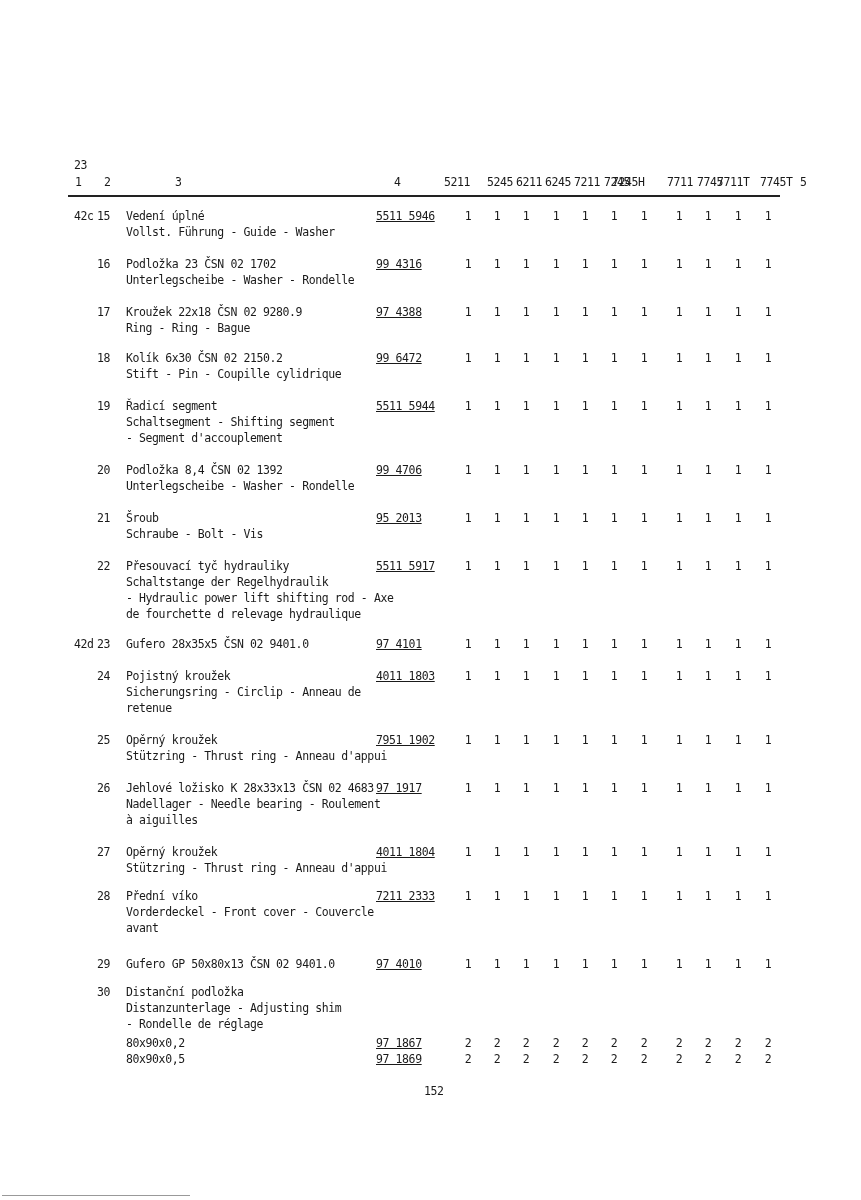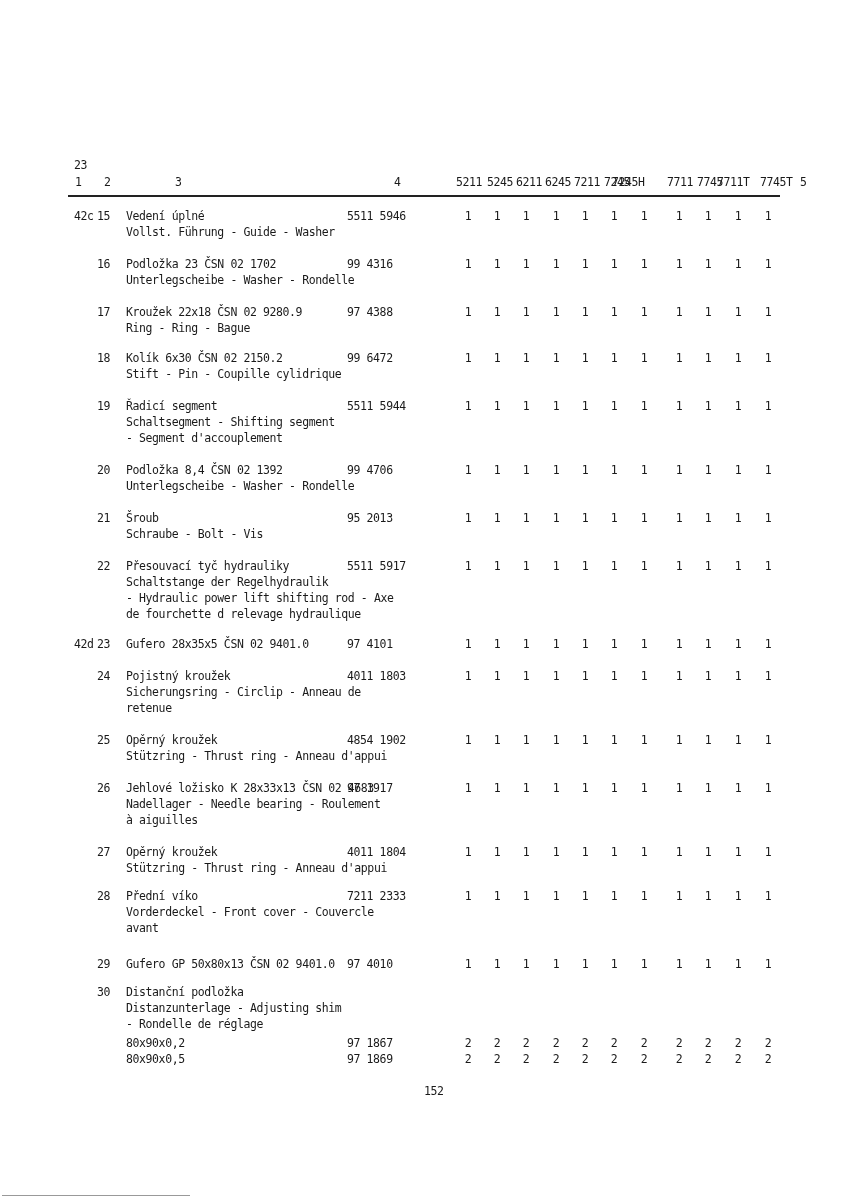--- a/index.html
+++ b/index.html
@@ -7,38 +7,38 @@
          font-family: "DejaVu Sans Mono", "Liberation Mono", monospace; color: #1a1a1a; }
   .page { position: absolute; left: 0; top: 0; width: 861px; height: 1200px; }
   .txt { position: absolute; font-size: 11.5px; line-height: 16px; white-space: pre; letter-spacing: -0.4px; }
   .sec { left: 74px; top: 157px; }
   .hdr { top: 174px; }
   .rule { position: absolute; left: 68px; width: 712px; top: 195px; height: 2px; background: #222; }
   .row { position: absolute; left: 0; width: 861px; }
   .c1 { position: absolute; left: 74px; }
   .c2 { position: absolute; width: 34px; text-align: right; left: 76px; }
   .c3 { position: absolute; left: 126px; }
-  .c4 { position: absolute; left: 347px; }
+  .c4 { position: absolute; left: 376px; text-decoration: underline; }
   .q { position: absolute; width: 20px; text-align: center; }
   .pgnum { left: 424px; top: 1083px; }
   .footline { position: absolute; left: 2px; top: 1195px; width: 188px; height: 1px; background: #999; }
 </style>
 </head>
 <body>
 
 <div class="page">
   <div class="txt sec">23</div>
 
   <div>
     <div class="txt hdr" style="left:75px">1</div>
     <div class="txt hdr" style="left:104px">2</div>
     <div class="txt hdr" style="left:175px">3</div>
     <div class="txt hdr" style="left:394px">4</div>
     <div id="model-headers">
-        <div class="txt hdr" style="left:456px">5211</div>
+        <div class="txt hdr" style="left:444px">5211</div>
         <div class="txt hdr" style="left:487px">5245</div>
         <div class="txt hdr" style="left:516px">6211</div>
         <div class="txt hdr" style="left:545px">6245</div>
         <div class="txt hdr" style="left:574px">7211</div>
         <div class="txt hdr" style="left:604px">7245</div>
         <div class="txt hdr" style="left:612px">7245H</div>
         <div class="txt hdr" style="left:667px">7711</div>
         <div class="txt hdr" style="left:697px">7745</div>
         <div class="txt hdr" style="left:717px">7711T</div>
         <div class="txt hdr" style="left:760px">7745T</div>
@@ -220,21 +220,21 @@
         <div class="txt q" style="left:634px">1</div>
         <div class="txt q" style="left:669px">1</div>
         <div class="txt q" style="left:698px">1</div>
         <div class="txt q" style="left:728px">1</div>
         <div class="txt q" style="left:758px">1</div>
       </div>
       <div class="row" style="top:732px">
         <div class="txt c2">25</div>
         <div class="txt c3">Opěrný kroužek
 Stützring - Thrust ring - Anneau d'appui</div>
-        <div class="txt c4">4854 1902</div>
+        <div class="txt c4">7951 1902</div>
         <div class="txt q" style="left:458px">1</div>
         <div class="txt q" style="left:487px">1</div>
         <div class="txt q" style="left:516px">1</div>
         <div class="txt q" style="left:546px">1</div>
         <div class="txt q" style="left:575px">1</div>
         <div class="txt q" style="left:604px">1</div>
         <div class="txt q" style="left:634px">1</div>
         <div class="txt q" style="left:669px">1</div>
         <div class="txt q" style="left:698px">1</div>
         <div class="txt q" style="left:728px">1</div>

